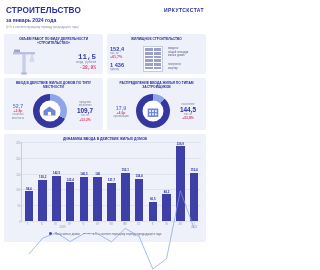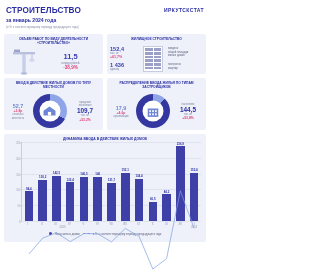--- a/index.html
+++ b/index.html
@@ -71,21 +71,21 @@
     line-height: 4.2px;
     text-align: center;
     text-transform: uppercase;
     margin-bottom: 2px;
   }
 
   
   .c1 { width: 99px; height: 40px; }
   .c1-body { display: flex; align-items: center; height: 30px; }
   .c1-icon { width: 38px; height: 30px; position: relative; }
-  .c1-vals { flex: 1; text-align: center; padding-right: 4px; }
+  .c1-vals { flex: 1; text-align: right; padding-right: 4px; font-family: Liberation Mono, monospace; }
   .big-num {
     color: #3a3fb0;
     font-weight: bold;
     font-size: 7.5px;
     line-height: 8px;
   }
   .unit { color: #7b80a0; font-size: 3px; line-height: 4px; }
   .delta-neg { color: #e0457b; font-weight: bold; font-size: 4.6px; line-height: 6px; }
 
   

